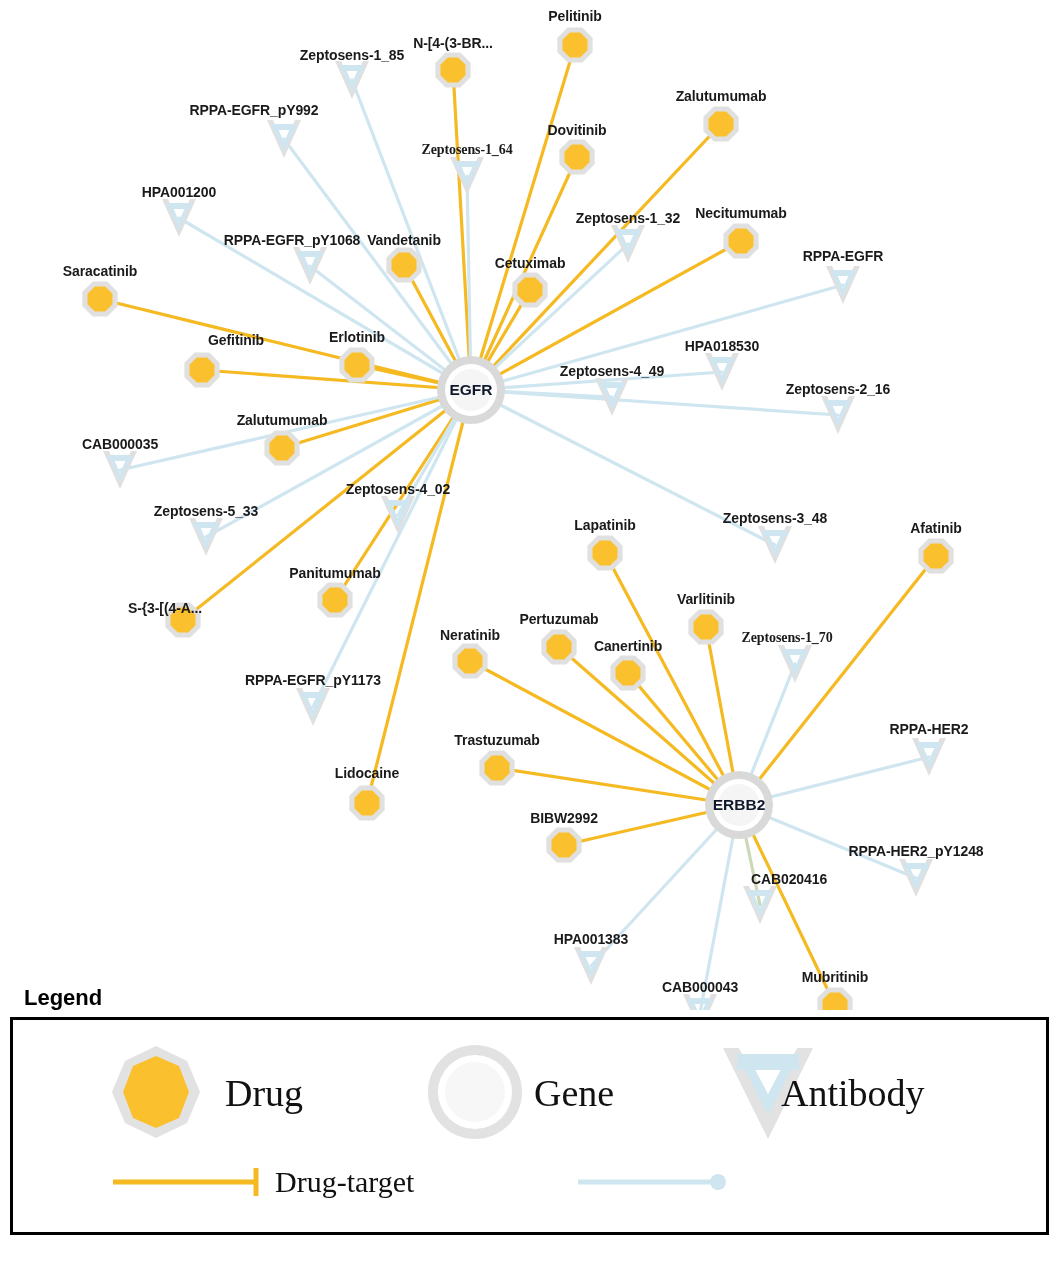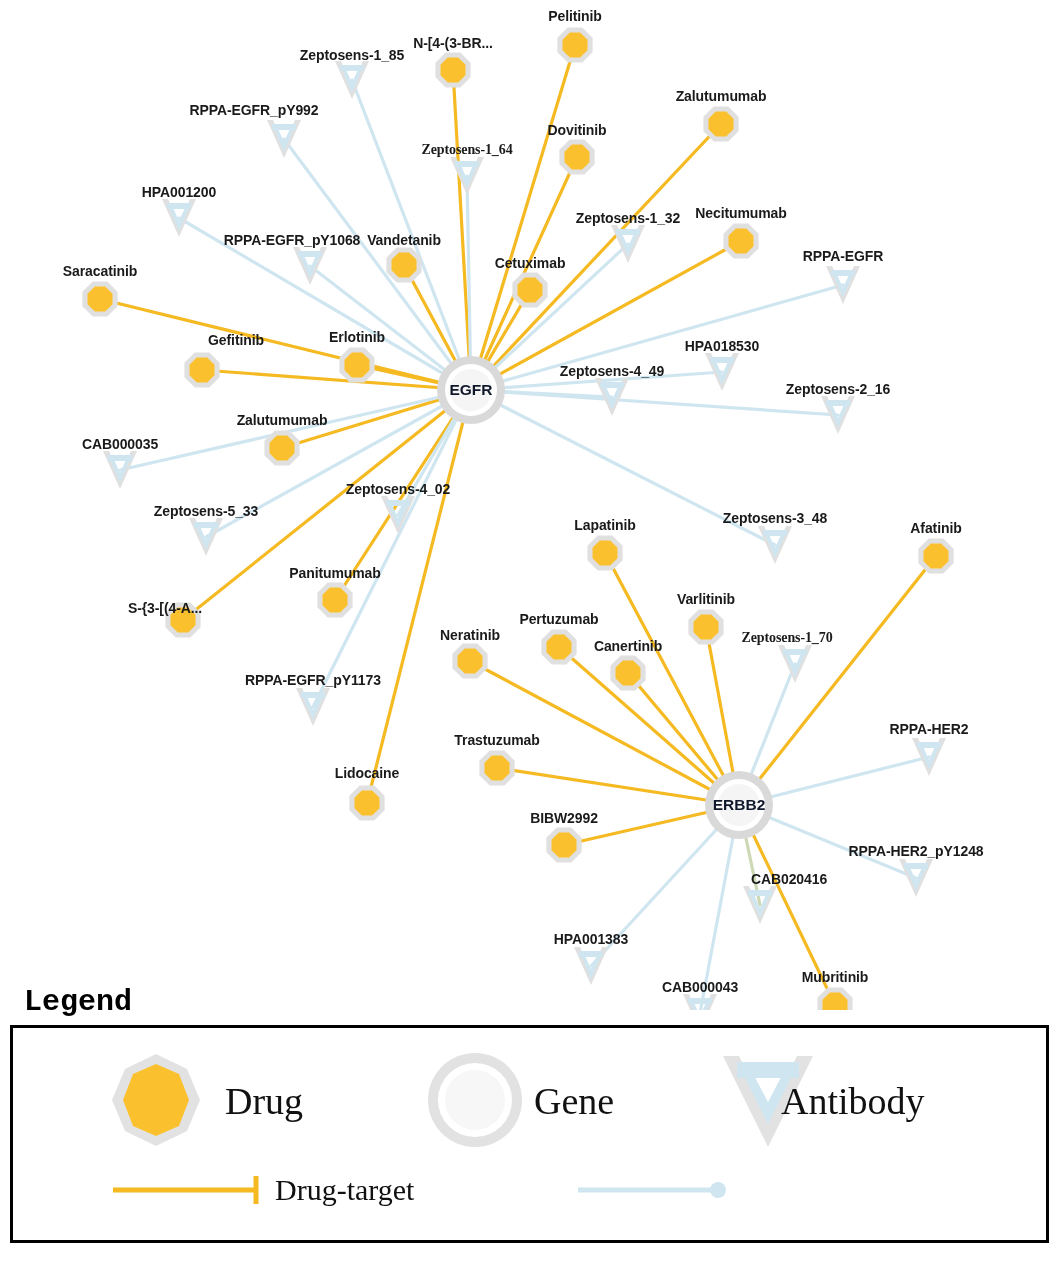--- a/index.html
+++ b/index.html
@@ -41,22 +41,22 @@
     transform: translate(-50%, -50%);
   }
   
   #legend-wrap {
     position: absolute;
     left: 0;
     top: 985px;
     width: 1059px;
   }
   #legend-title {
-    font-family: Liberation Mono, monospace;
-    font-size: 30px;
+    font-family: Liberation Sans, sans-serif;
+    font-size: 22px;
     font-weight: bold;
     color: #000;
     margin-left: 24px;
     margin-bottom: 6px;
   }
   #legend-box {
     position: relative;
     margin: 0 10px;
     border: 3px solid #000;
     height: 212px;

